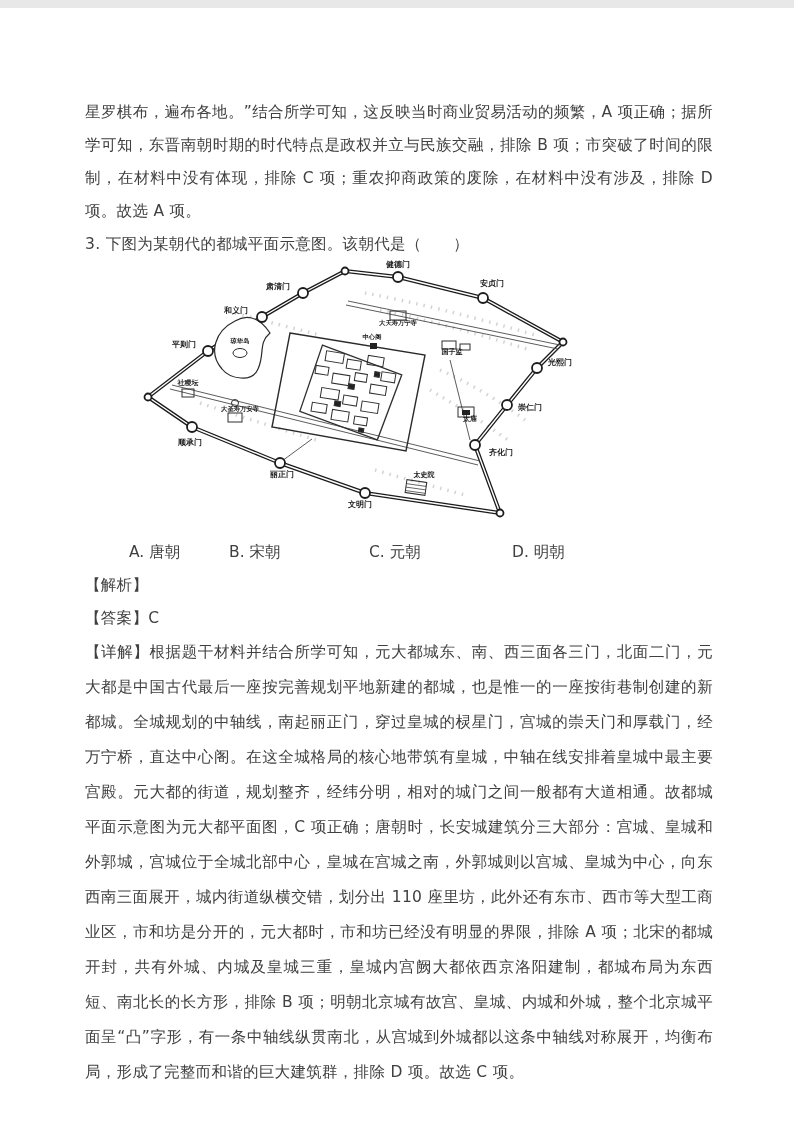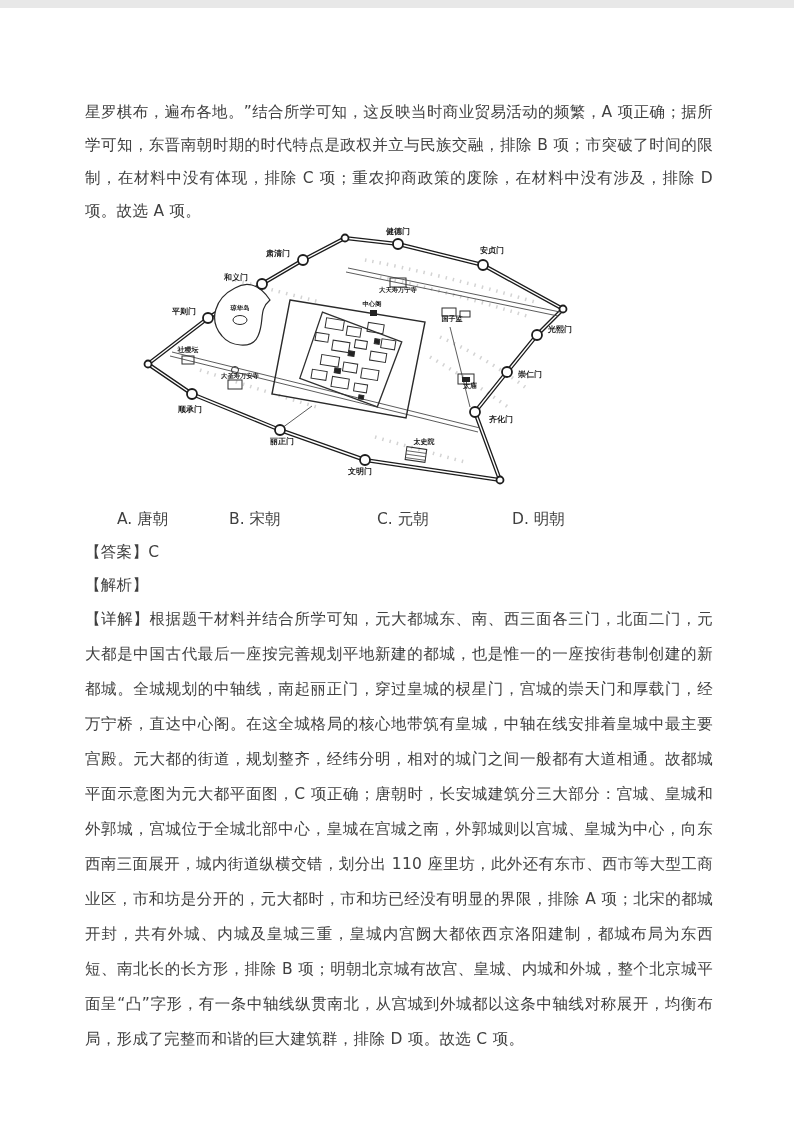--- a/index.html
+++ b/index.html
@@ -6,36 +6,37 @@
   .page{
     position:relative;width:794px;height:1123px;margin:8px auto;background:#ffffff;
     font-family:"DejaVu Sans","Liberation Sans",sans-serif;color:#404040;overflow:hidden;
   }
   .content{position:absolute;left:85px;top:88px;width:628px;}
   p.body-text{font-size:15.5px;line-height:33px;text-align:justify;margin:0;letter-spacing:0.3px;}
   p.question-line{margin-top:0;}
   .map-wrap{margin:-6px 0 0 55px;height:272px;}
   .options-row{position:relative;height:34px;margin-top:8px;font-size:15.5px;}
   .options-row .opt{position:absolute;top:0;line-height:34px;white-space:nowrap;}
-  .opt-a{left:32px;} .opt-b{left:144px;} .opt-c{left:292px;} .opt-d{left:427px;text-align:right;}
+  .opt-a{left:44px;} .opt-b{left:144px;} .opt-c{left:284px;} .opt-d{left:427px;text-align:right;}
   p.detail{line-height:35px;}
   .blk{font-weight:normal;}
   svg text{font-family:"DejaVu Sans","Liberation Sans",sans-serif;fill:#1a1a1a;font-weight:bold;}
   .glab{font-size:8px;}
   .ilab{font-size:7px;}
   .ilab-s{font-size:6.3px;}
 </style>
 </head>
 <body>
 
 <div class="page">
   <div class="content">
 
     <p class="body-text">星罗棋布，遍布各地。”结合所学可知，这反映当时商业贸易活动的频繁，A 项正确；据所学可知，东晋南朝时期的时代特点是政权并立与民族交融，排除 B 项；市突破了时间的限制，在材料中没有体现，排除 C 项；重农抑商政策的废除，在材料中没有涉及，排除 D 项。故选 A 项。</p>
 
+    <p class="body-text question-line"><span>3. </span><span>下图为某朝代的都城平面示意图。该朝代是（　　）</span></p>
 
     <div class="map-wrap">
       <svg width="470" height="270" viewBox="0 0 470 270">
 
         <g stroke="#b0b0b0" stroke-width="3.5" stroke-dasharray="1.5 6" fill="none" opacity="0.55">
           <path d="M225,38 Q300,52 395,80"></path>
           <path d="M240,55 Q310,70 390,95"></path>
           <path d="M300,115 Q345,135 385,165"></path>
           <path d="M290,135 Q330,158 368,185"></path>
           <path d="M60,148 Q120,168 180,186"></path>
@@ -139,20 +140,20 @@
       </svg>
     </div>
 
     <div class="options-row">
       <span class="opt opt-a">A. 唐朝</span>
       <span class="opt opt-b">B. 宋朝</span>
       <span class="opt opt-c">C. 元朝</span>
       <span class="opt opt-d">D. 明朝</span>
     </div>
 
+    <p class="body-text"><span class="blk">【解析】</span></p>
+
     <p class="body-text"><span class="blk">【答案】</span><span>C</span></p>
-
-    <p class="body-text"><span class="blk">【解析】</span></p>
 
     <p class="body-text detail"><span class="blk">【详解】</span><span>根据题干材料并结合所学可知，元大都城东、南、西三面各三门，北面二门，元大都是中国古代最后一座按完善规划平地新建的都城，也是惟一的一座按街巷制创建的新都城。全城规划的中轴线，南起丽正门，穿过皇城的棂星门，宫城的崇天门和厚载门，经万宁桥，直达中心阁。在这全城格局的核心地带筑有皇城，中轴在线安排着皇城中最主要宫殿。元大都的街道，规划整齐，经纬分明，相对的城门之间一般都有大道相通。故都城平面示意图为元大都平面图，C 项正确；唐朝时，长安城建筑分三大部分：宫城、皇城和外郭城，宫城位于全城北部中心，皇城在宫城之南，外郭城则以宫城、皇城为中心，向东西南三面展开，城内街道纵横交错，划分出 110 座里坊，此外还有东市、西市等大型工商业区，市和坊是分开的，元大都时，市和坊已经没有明显的界限，排除 A 项；北宋的都城开封，共有外城、内城及皇城三重，皇城内宫阙大都依西京洛阳建制，都城布局为东西短、南北长的长方形，排除 B 项；明朝北京城有故宫、皇城、内城和外城，整个北京城平面呈“凸”字形，有一条中轴线纵贯南北，从宫城到外城都以这条中轴线对称展开，均衡布局，形成了完整而和谐的巨大建筑群，排除 D 项。故选 C 项。</span></p>
 
   </div>
 </div>
 
 </body></html>

